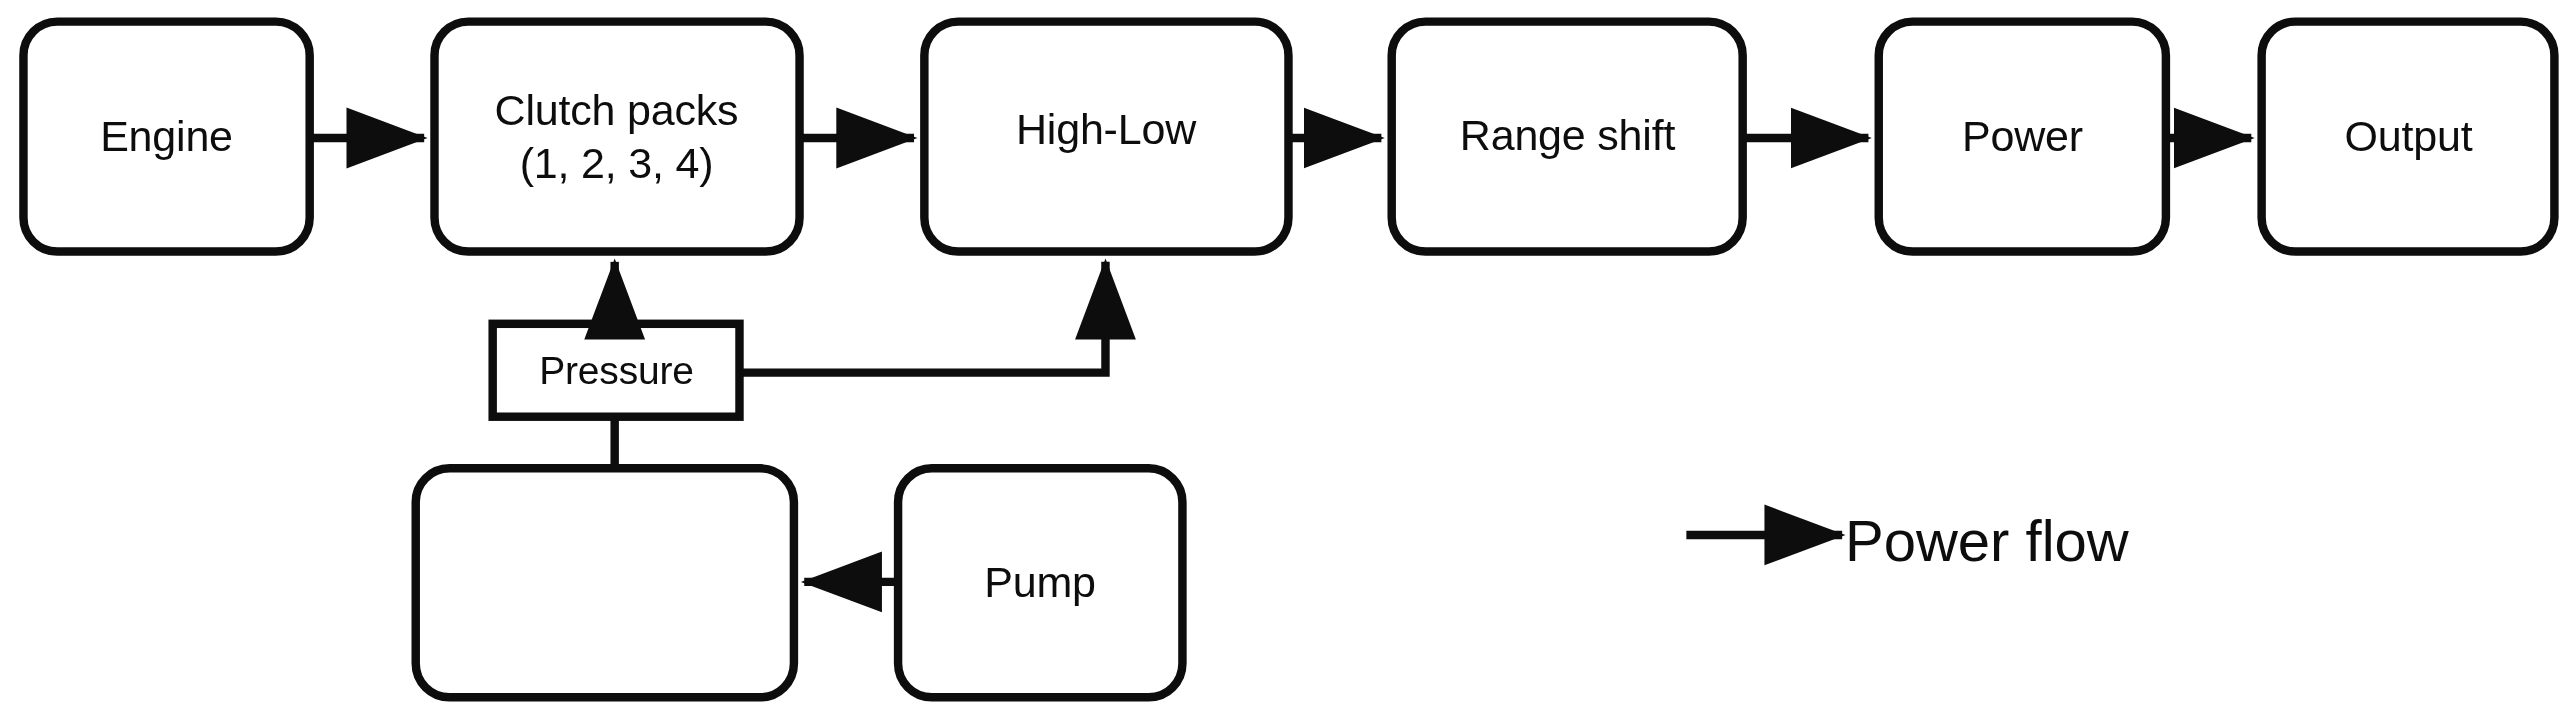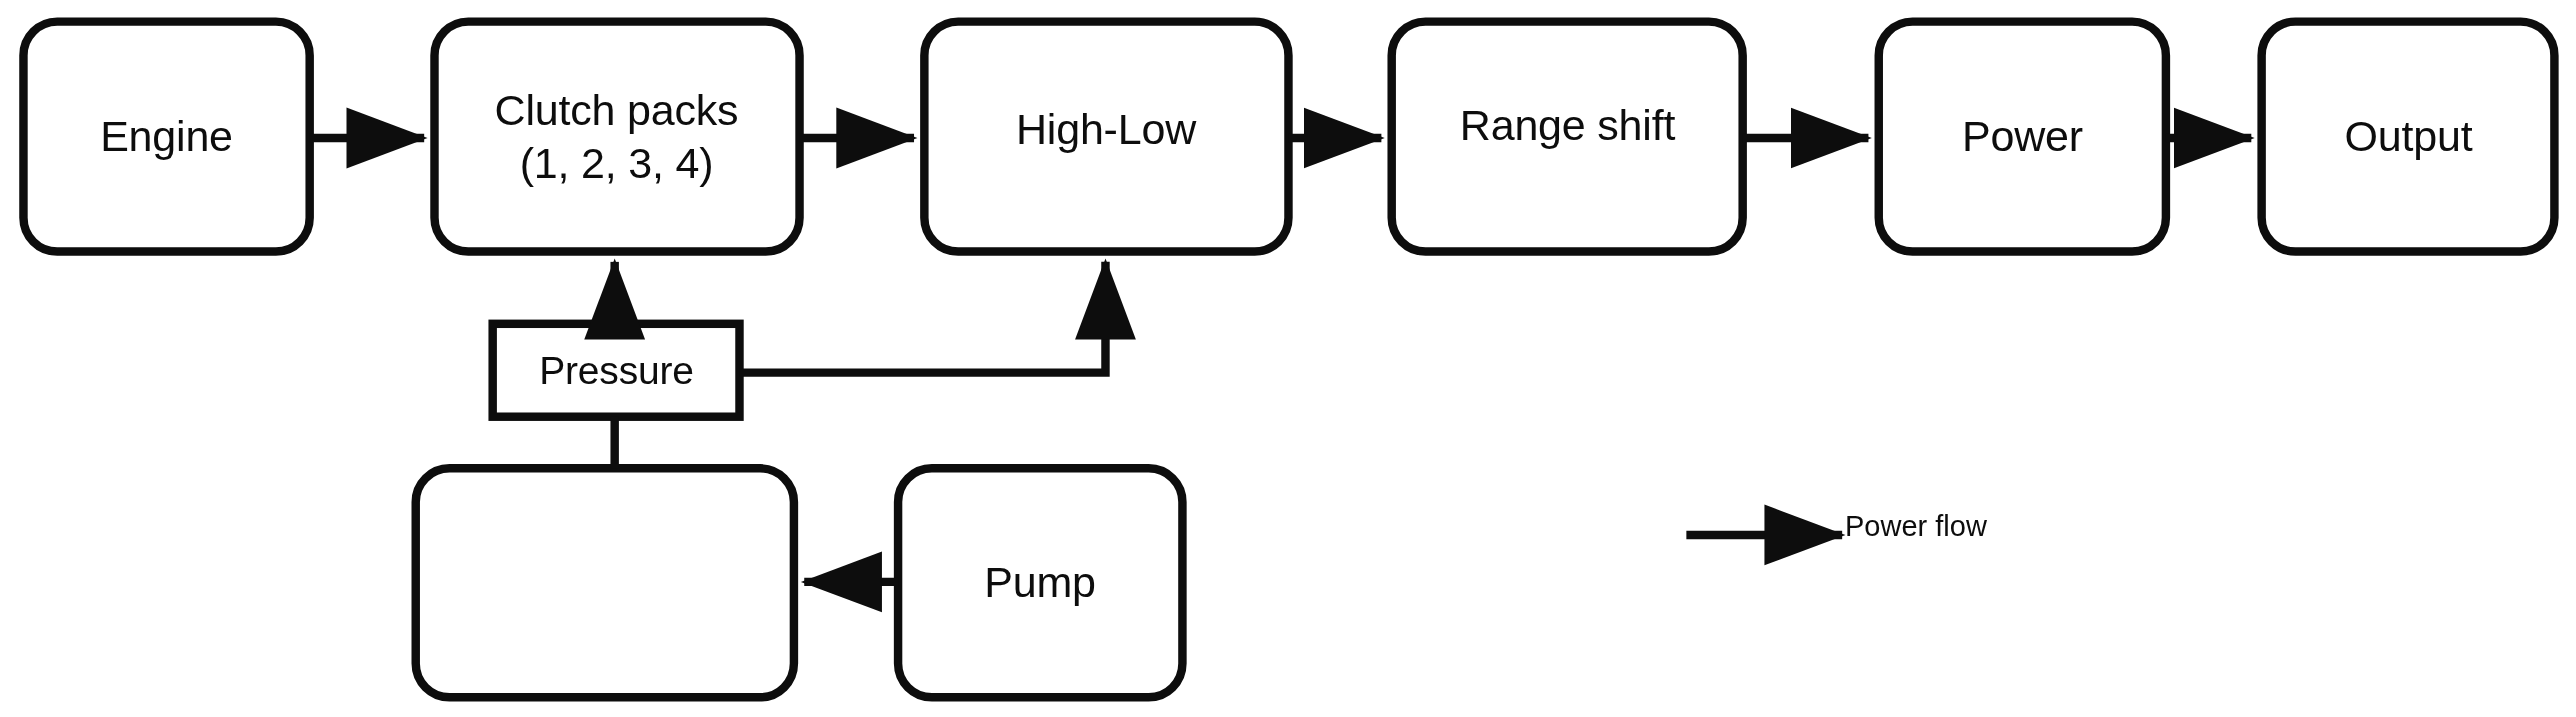--- a/index.html
+++ b/index.html
@@ -38,21 +38,21 @@
     white-space: pre-line;
     pointer-events: none;
   }
   .node-label.small {
     font-size: 39px;
   }
   .legend-label {
     position: absolute;
     color: #0d0d0d;
     font-family: "Liberation Sans", sans-serif;
-    font-size: 29px;
+    font-size: 58px;
     line-height: 1;
     white-space: nowrap;
   }
 </style>
 </head>
 <body>
 
 <div id="canvas">
 
   <svg id="diagram-svg" viewBox="0 0 2745 765" xmlns="http://www.w3.org/2000/svg">
@@ -103,21 +103,21 @@
 
   </svg>
 
   <div class="node-label" style="left:23.5px; top:21.6px; width:286px; height:230px;">Engine</div>
 
   <div class="node-label" style="left:434px; top:21.6px; width:365px; height:230px;">Clutch packs
 (1, 2, 3, 4)</div>
 
   <div class="node-label" style="left:924px; top:14px; width:364px; height:230px;">High-Low</div>
 
-  <div class="node-label" style="left:1392px; top:10px; width:351px; height:230px;">Range shift</div>
+  <div class="node-label" style="left:1392px; top:20px; width:351px; height:230px;">Range shift</div>
 
   <div class="node-label" style="left:1879px; top:21.6px; width:287px; height:230px;">Power</div>
 
   <div class="node-label small" style="left:493px; top:324px; width:247px; height:93px;">Pressure</div>
 
   <div class="node-label" style="left:2262px; top:21.6px; width:293px; height:230px;">Output</div>
 
 
   <div class="node-label" style="left:898px; top:468px; width:284px; height:229px;">Pump</div>
 

